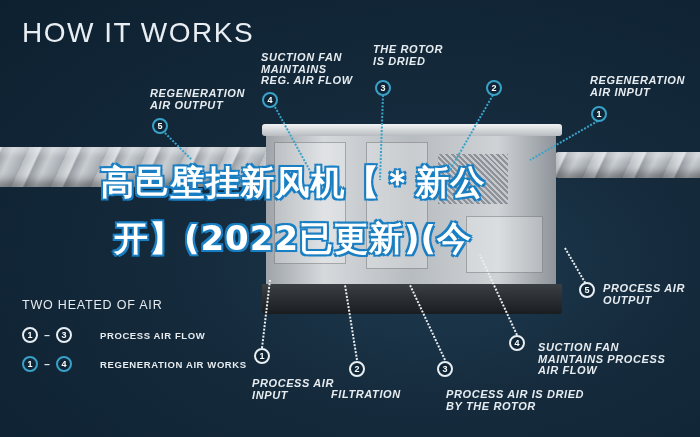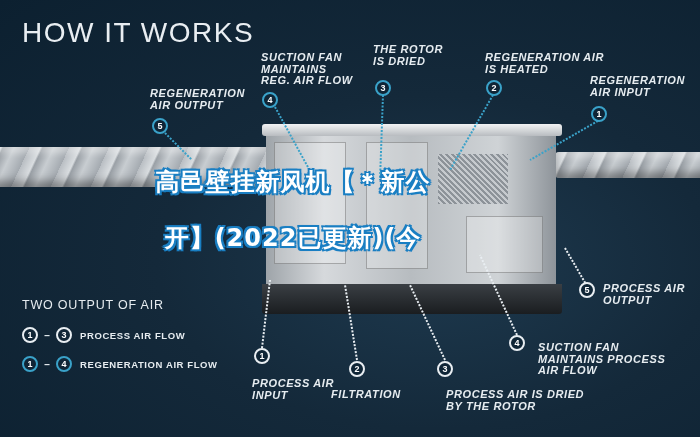--- a/index.html
+++ b/index.html
@@ -14,28 +14,28 @@
   .duct { position:absolute; height:40px; border-radius:4px;
     background: repeating-linear-gradient(115deg, #b9bec3 0px, #d9dde0 10px, #9aa0a6 12px, #c8cdd1 22px, #a4aab0 36px);
     box-shadow: inset 0 6px 6px rgba(255,255,255,0.35), inset 0 -6px 8px rgba(0,0,0,0.35); }
   .machine { position:absolute; left:262px; top:124px; width:300px; height:190px; }
   .cab-top { position:absolute; left:0; top:0; width:300px; height:12px; background:linear-gradient(#f2f3f4,#b8bcc0); border-radius:3px; }
   .cab-body { position:absolute; left:4px; top:12px; width:290px; height:150px; background:linear-gradient(90deg,#9ea4a9,#d6d9dc 20%,#b7bcc0 50%,#cfd3d6 80%,#8e949a); }
   .cab-base { position:absolute; left:0; top:160px; width:300px; height:30px; background:linear-gradient(#3a3f44,#1a1d20); border-radius:0 0 3px 3px; }
   .panel { position:absolute; background:rgba(255,255,255,0.25); border:1px solid rgba(80,80,80,0.4); }
   .mesh { position:absolute; background: repeating-linear-gradient(45deg,#8d9399 0 2px,#c6cace 2px 4px); }
   .overlay { position:absolute; left:0; width:586px; text-align:center; font-family:"DejaVu Sans", sans-serif; font-weight:bold;
-    font-size:24px; color:#ffffff; line-height:44px; -webkit-text-stroke:2px #1a7fc3; paint-order:stroke fill;
+    font-size:34px; color:#ffffff; line-height:44px; -webkit-text-stroke:2px #1a7fc3; paint-order:stroke fill;
     text-shadow: 0 0 3px #1a7fc3, 2px 2px 0 #1a7fc3, -2px -2px 0 #1a7fc3, 2px -2px 0 #1a7fc3, -2px 2px 0 #1a7fc3; letter-spacing:1px; }
   .legend-title { position:absolute; left:22px; top:298px; color:#e6ecf0; font-size:12.5px; letter-spacing:0.8px; }
   .legend-row { position:absolute; left:22px; height:18px; display:flex; align-items:center; }
   .legend-row .c { position:relative; width:16px; height:16px; border-radius:50%; box-sizing:border-box; border:2px solid #e9eef2; color:#fff; font-size:9px; font-weight:bold; text-align:center; line-height:12px; }
   .legend-row.regen .c { border-color:#3aa2c9; }
   .legend-row .dash { color:#e6ecf0; font-size:10px; width:18px; text-align:center; font-weight:bold; }
-  .legend-row .txt { color:#e6ecf0; font-size:9.5px; font-weight:bold; letter-spacing:0.6px; margin-left:8px; }
+  .legend-row .txt { color:#e6ecf0; font-size:9.5px; font-weight:bold; letter-spacing:0.6px; margin-left:28px; }
   svg.leaders { position:absolute; left:0; top:0; }
 </style>
 </head>
 <body>
 
 <div class="stage">
 
   <div class="title-main">HOW IT WORKS</div>
 
   <div class="duct" style="left:-10px; top:147px; width:285px;"></div>
@@ -75,22 +75,20 @@
 
   <div class="lbl" style="left:261px; top:52px;">SUCTION FAN
 MAINTAINS
 REG. AIR FLOW</div>
   <div class="circ" style="left:262px; top:92px;">4</div>
 
   <div class="lbl" style="left:373px; top:44px;">THE ROTOR
 IS DRIED</div>
   <div class="circ" style="left:375px; top:80px;">3</div>
 
-  <div class="lbl" style="left:485px; top:52px;">REGENERATION AIR
-IS HEATED</div>
   <div class="circ" style="left:486px; top:80px;">2</div>
 
   <div class="lbl" style="left:590px; top:75px;">REGENERATION
 AIR INPUT</div>
   <div class="circ" style="left:591px; top:106px;">1</div>
 
   <div class="circ w" style="left:254px; top:348px;">1</div>
   <div class="lbl" style="left:252px; top:378px;">PROCESS AIR
 INPUT</div>
 
@@ -103,30 +101,30 @@
 
   <div class="circ w" style="left:509px; top:335px;">4</div>
   <div class="lbl" style="left:538px; top:342px;">SUCTION FAN
 MAINTAINS PROCESS
 AIR FLOW</div>
 
   <div class="circ w" style="left:579px; top:282px;">5</div>
   <div class="lbl" style="left:603px; top:283px;">PROCESS AIR
 OUTPUT</div>
 
-  <div class="legend-title">TWO OUTPUT OF AIR</div>
+  <div class="legend-title">TWO HEATED OF AIR</div>
   <div class="legend-row process" style="top:326px;">
     <span class="c">1</span>
     <span class="dash">–</span>
     <span class="c">3</span>
     <span class="txt">PROCESS AIR FLOW</span>
   </div>
   <div class="legend-row regen" style="top:355px;">
     <span class="c">1</span>
     <span class="dash">–</span>
     <span class="c">4</span>
-    <span class="txt">REGENERATION AIR FLOW</span>
+    <span class="txt">REGENERATION AIR WORKS</span>
   </div>
 
   <div class="overlay" style="top:160px;">高邑壁挂新风机【＊新公</div>
   <div class="overlay" style="top:200px;margin-top:16px;">开】(2022已更新)(今</div>
 
 </div>
 
 </body></html>

